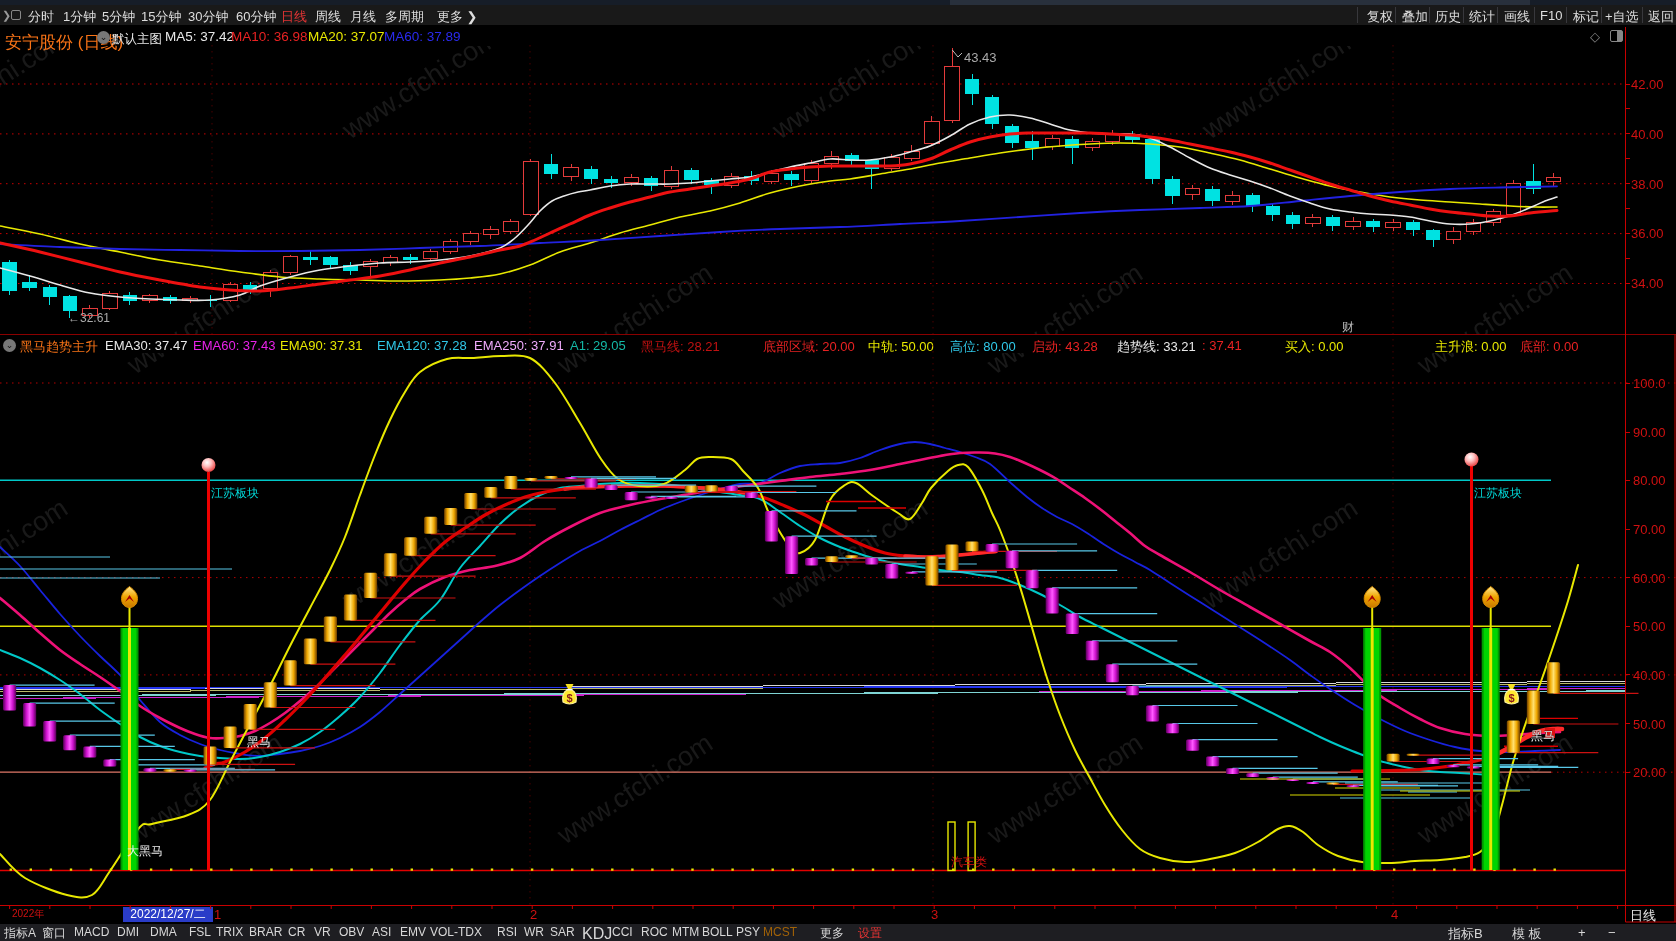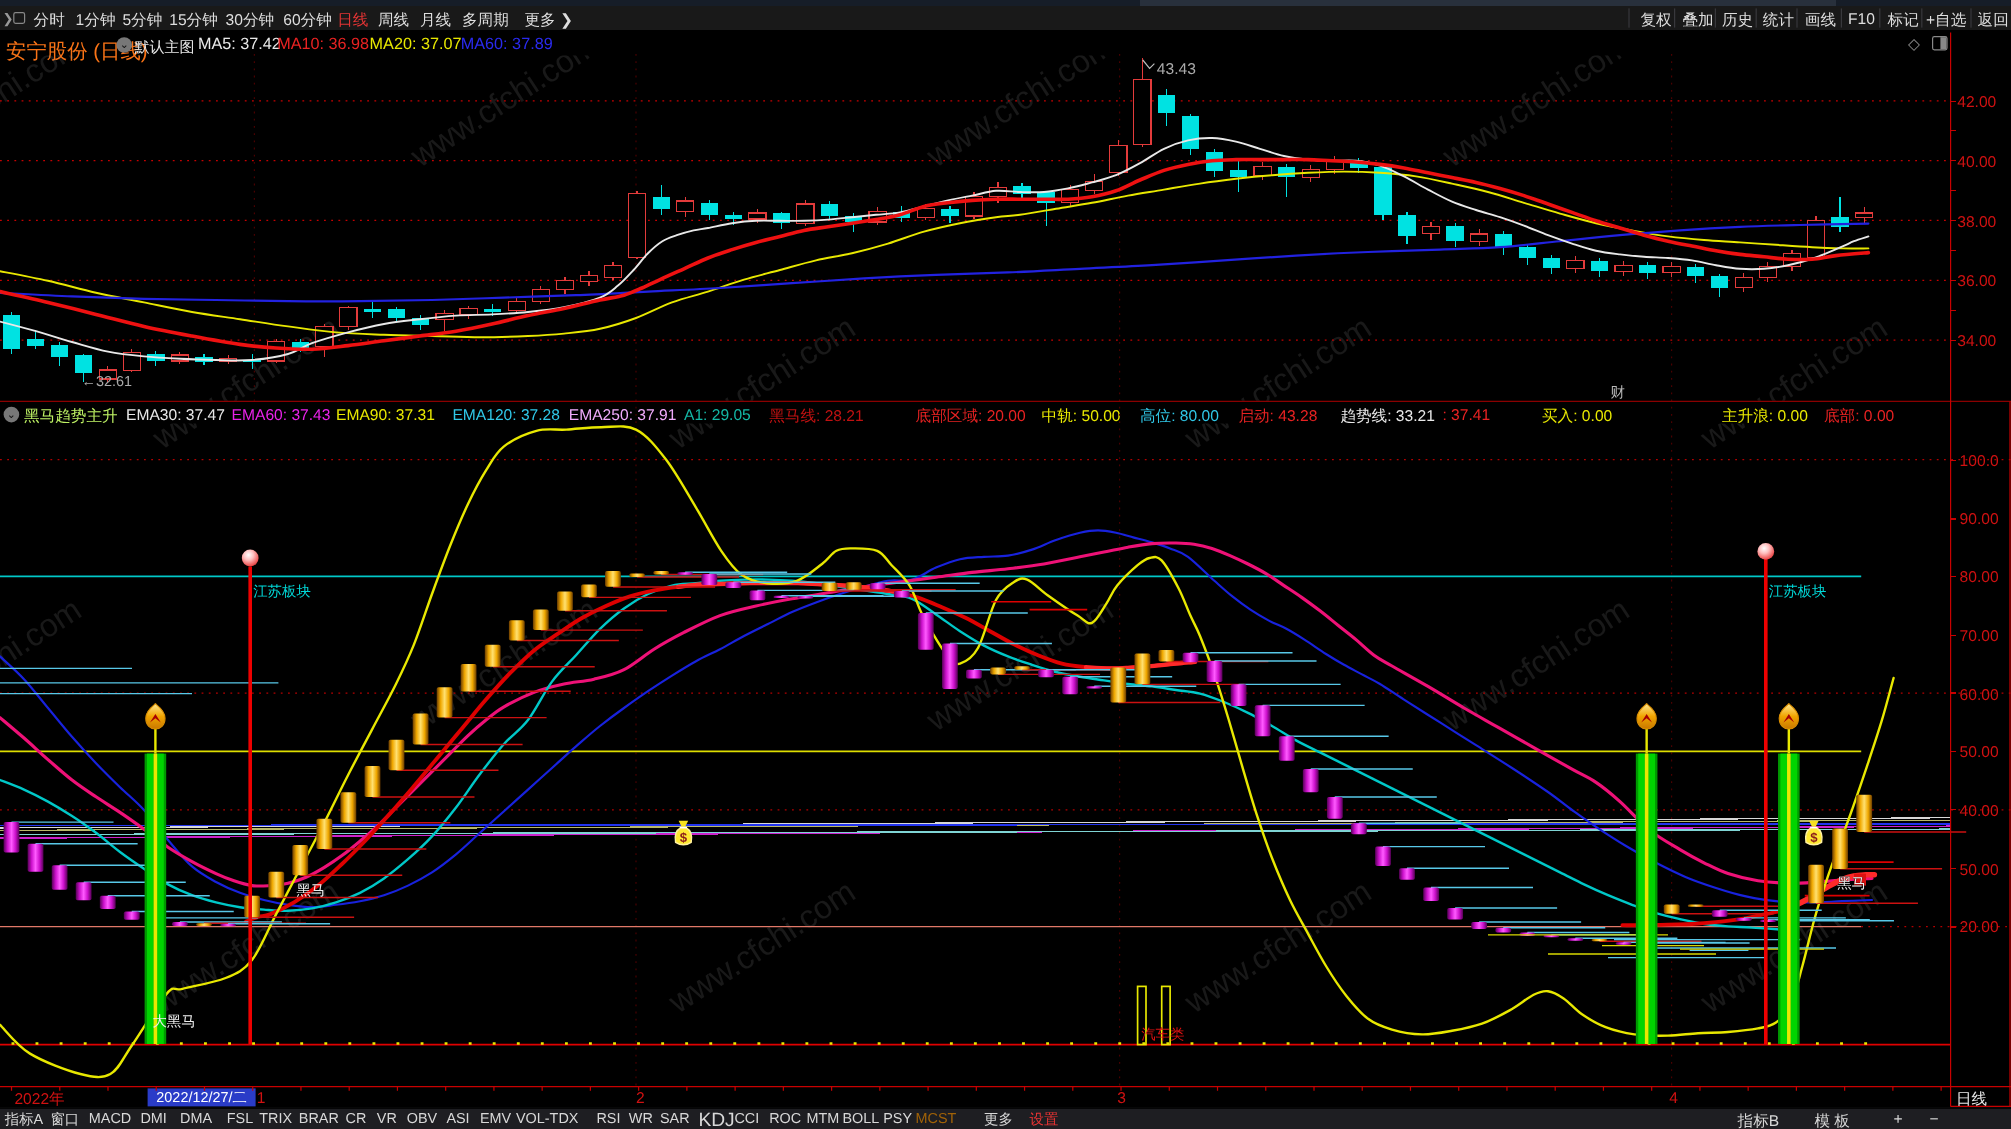--- a/index.html
+++ b/index.html
@@ -46,21 +46,21 @@
 <div class="abs" style="left:165px;top:29px;font-size:13.5px;color:#e8e8e8">MA5: 37.42</div>
 <div class="abs" style="left:231px;top:29px;font-size:13.5px;color:#e82222">MA10: 36.98</div>
 <div class="abs" style="left:308px;top:29px;font-size:13.5px;color:#e8e800">MA20: 37.07</div>
 <div class="abs" style="left:384px;top:29px;font-size:13.5px;color:#2a2aee">MA60: 37.89</div>
 <div class="abs" style="left:1590px;top:29px;color:#888;font-size:13px">◇</div>
 <div class="abs" style="left:1610px;top:30px;width:13px;height:12px;border:1px solid #888;border-radius:2px">
     <div style="width:5px;height:10px;background:#888;margin-left:6px"></div>
   </div>
 
 <div class="abs" style="left:3px;top:339px;width:13px;height:13px;border-radius:50%;background:#777;color:#111;font-size:9px;text-align:center;line-height:12px">⌄</div>
-<div class="abs" style="left:20px;top:338px;font-size:13px;color:#bef264">黑马趋势主升</div>
+<div class="abs" style="left:20px;top:338px;font-size:13px;color:#f97316">黑马趋势主升</div>
 <div class="abs" style="left:105px;top:338px;font-size:13px;color:#e8e8e8">EMA30: 37.47</div>
 <div class="abs" style="left:193px;top:338px;font-size:13px;color:#e822e8">EMA60: 37.43</div>
 <div class="abs" style="left:280px;top:338px;font-size:13px;color:#e8e800">EMA90: 37.31</div>
 <div class="abs" style="left:377px;top:338px;font-size:13px;color:#30c8e8">EMA120: 37.28</div>
 <div class="abs" style="left:474px;top:338px;font-size:13px;color:#f0abfc">EMA250: 37.91</div>
 <div class="abs" style="left:570px;top:338px;font-size:13px;color:#14b8a6">A1: 29.05</div>
 <div class="abs" style="left:641px;top:338px;font-size:13px;color:#c01111">黑马线: 28.21</div>
 <div class="abs" style="left:763px;top:338px;font-size:13px;color:#e82222">底部区域: 20.00</div>
 <div class="abs" style="left:868px;top:338px;font-size:13px;color:#e8e800">中轨: 50.00</div>
 <div class="abs" style="left:950px;top:338px;font-size:13px;color:#30c8e8">高位: 80.00</div>
@@ -573,21 +573,21 @@
 <div class="abs" style="left:1633px;top:376px;font-size:13px;color:#d01111">100.0</div>
 <div class="abs" style="left:1633px;top:425px;font-size:13px;color:#d01111">90.00</div>
 <div class="abs" style="left:1633px;top:473px;font-size:13px;color:#d01111">80.00</div>
 <div class="abs" style="left:1633px;top:522px;font-size:13px;color:#d01111">70.00</div>
 <div class="abs" style="left:1633px;top:571px;font-size:13px;color:#d01111">60.00</div>
 <div class="abs" style="left:1633px;top:619px;font-size:13px;color:#d01111">50.00</div>
 <div class="abs" style="left:1633px;top:668px;font-size:13px;color:#d01111">40.00</div>
 <div class="abs" style="left:1633px;top:717px;font-size:13px;color:#d01111">50.00</div>
 <div class="abs" style="left:1633px;top:765px;font-size:13px;color:#d01111">20.00</div>
 
-<div class="abs" style="left:12px;top:907px;font-size:13px;color:#d01111">2022年</div>
+<div class="abs" style="left:12px;top:907px;font-size:10px;color:#d01111">2022年</div>
 <div class="abs" style="left:123px;top:907px;width:90px;height:15px;background:#2a3cc8;color:#fff;font-size:12px;text-align:center;line-height:15px">2022/12/27/二</div>
 <div class="abs" style="left:214px;top:907px;font-size:13px;color:#d01111">1</div>
 <div class="abs" style="left:530px;top:907px;font-size:13px;color:#d01111">2</div>
 <div class="abs" style="left:931px;top:907px;font-size:13px;color:#d01111">3</div>
 <div class="abs" style="left:1391px;top:907px;font-size:13px;color:#d01111">4</div>
 <div class="abs" style="left:1630px;top:907px;font-size:13px;color:#e8e8e8">日线</div>
 
 <div class="abs" style="left:0;top:923px;width:1676px;height:18px;background:#1e1e22;border-top:1px solid #000"></div>
 <div class="abs" style="left:4px;top:925px;font-size:12px;color:#d8d8d8">指标A</div>
 <div class="abs" style="left:42px;top:925px;font-size:12px;color:#d8d8d8">窗口</div>

